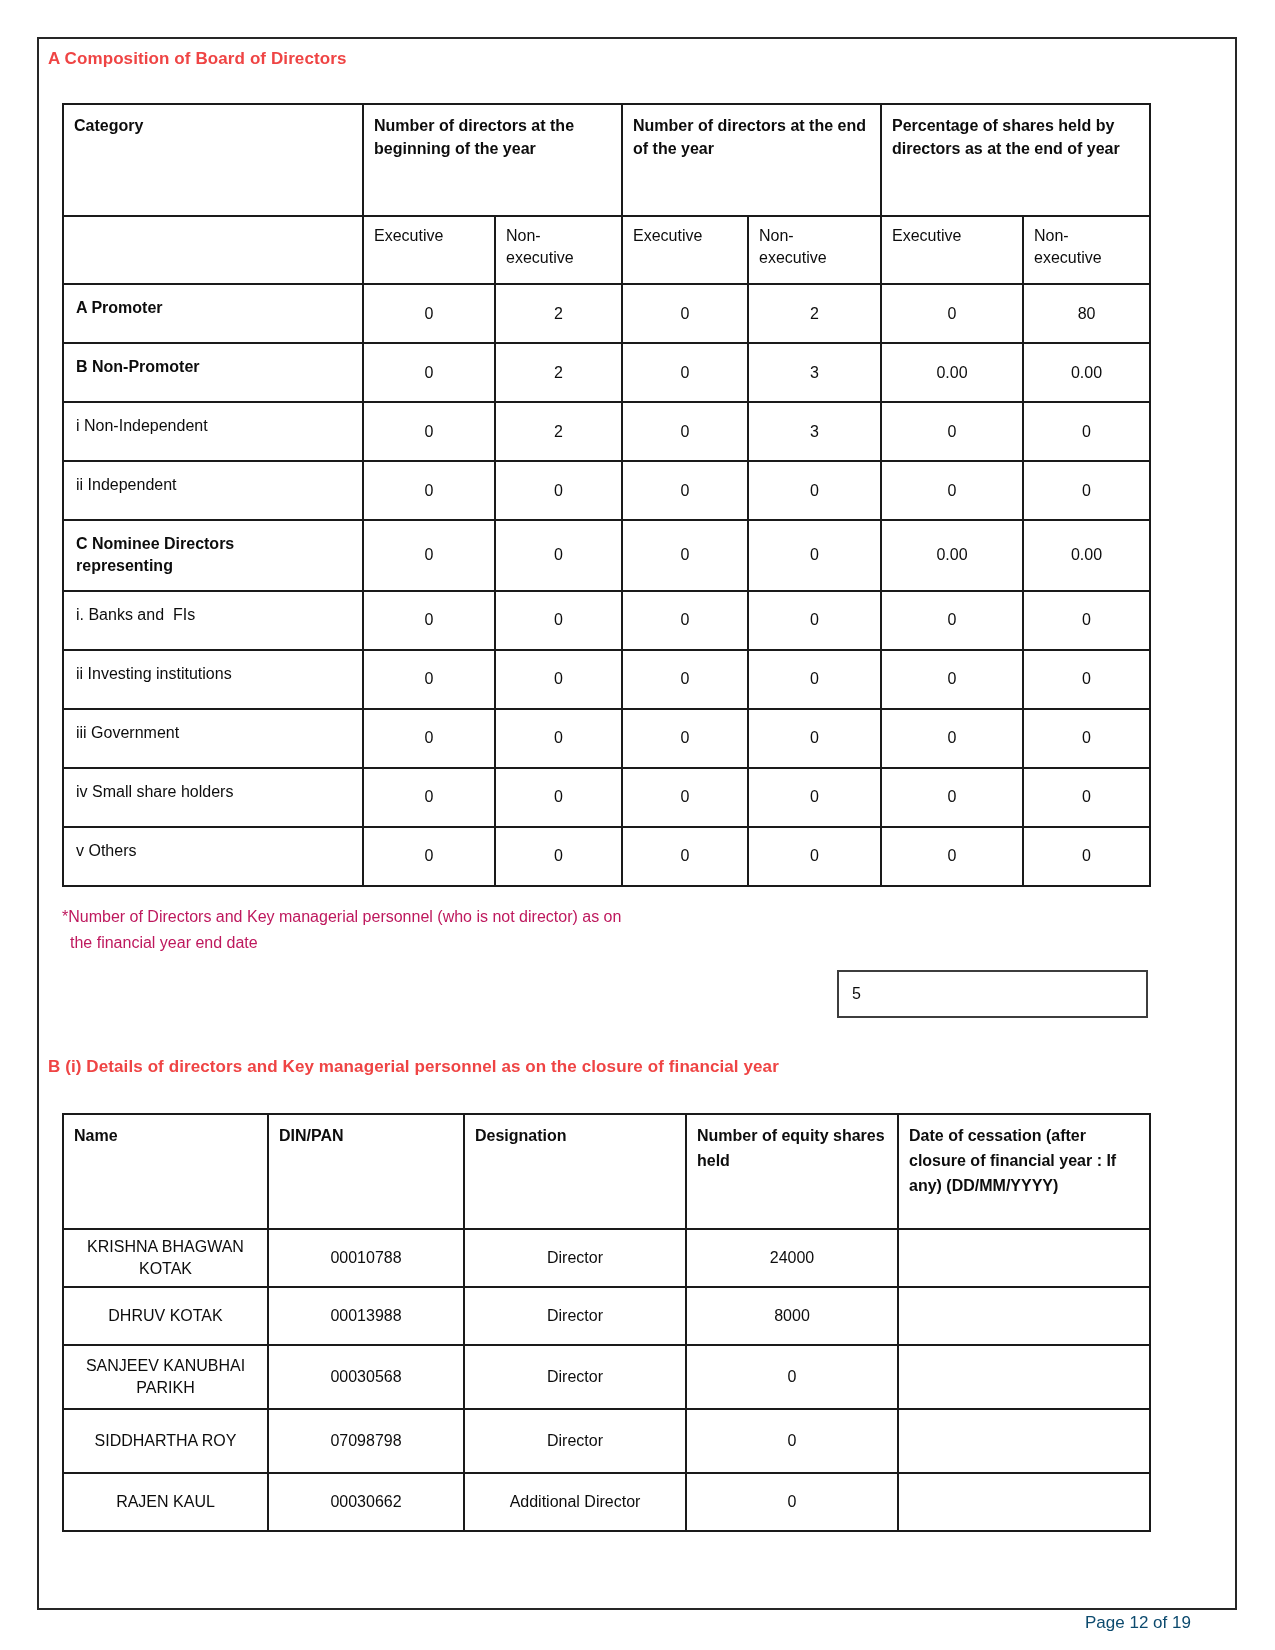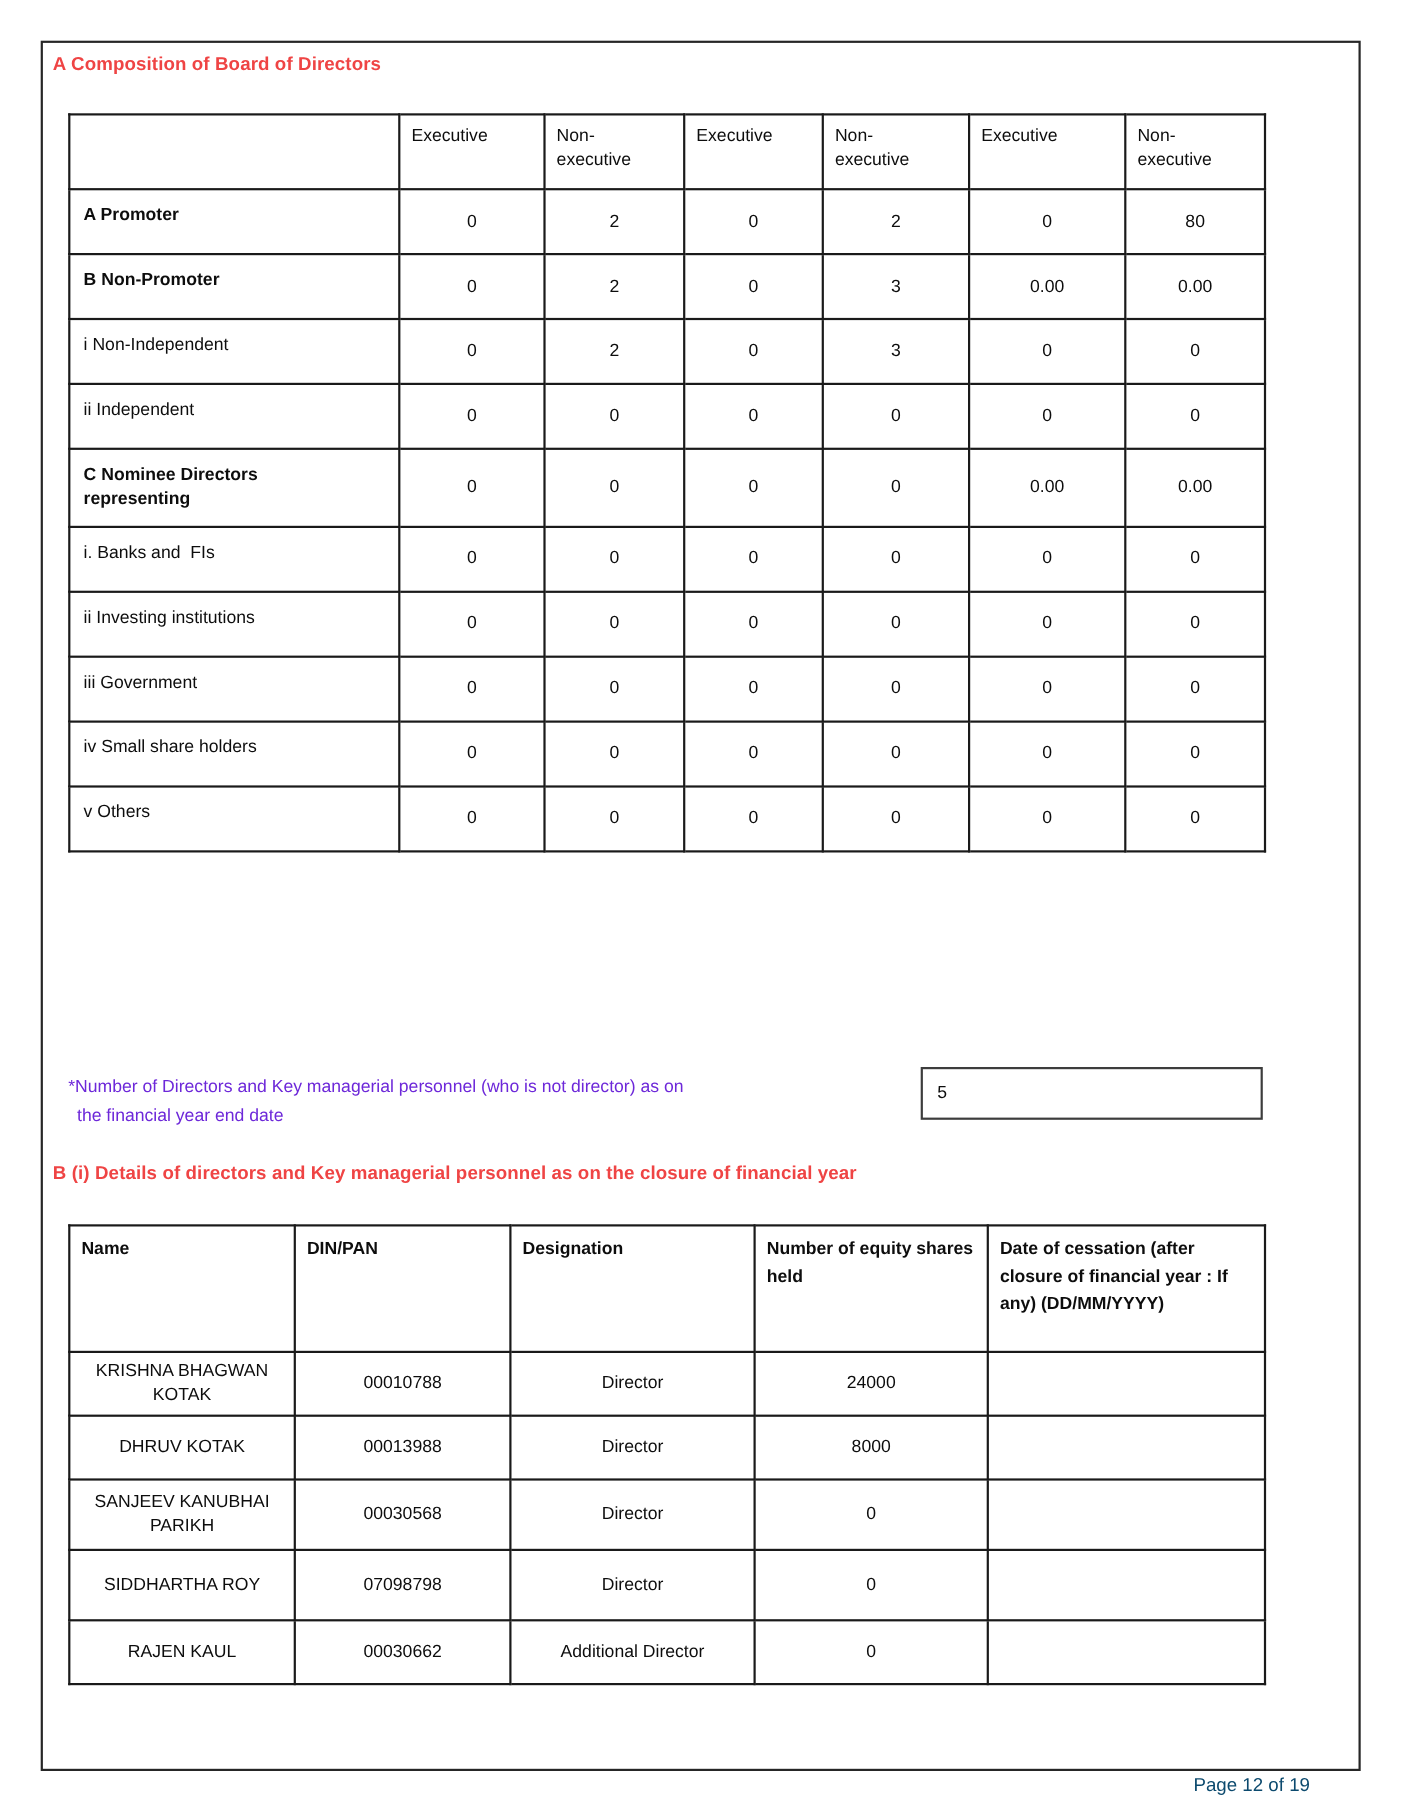--- a/index.html
+++ b/index.html
@@ -55,22 +55,22 @@
   .hdr-row   { height:112px; }
   .sub-row   { height:68px; }
   .data-row  { height:59px; }
   .row-c     { height:68px; }
   .row-total { height:57px; }
   .wrap-narrow { display:inline-block; width:78px; }
   .w210 { display:inline-block; max-width:212px; }
 
   
   .note {
-    position:absolute; left:62px; top:976px;
-    font-size:16px; line-height:26px; color:#6d28d9; width:720px;
+    position:absolute; left:62px; top:904px;
+    font-size:16px; line-height:26px; color:#be185d; width:720px;
   }
   .note .line2 { padding-left:8px; }
   .value-box {
     position:absolute; left:837px; top:970px;
     width:311px; height:48px;
     border:2px solid #3d3d3d; background:#fff;
     display:flex; align-items:center;
     padding-left:13px; font-size:16px; color:#0d0d0d;
   }
 
@@ -104,20 +104,26 @@
     <colgroup>
       <col style="width:300px">
         <col style="width:132px">
         <col style="width:127px">
       <col style="width:126px">
         <col style="width:133px">
         <col style="width:142px">
         <col style="width:127px">
     </colgroup>
     <tbody>
+        <tr class="hdr-row">
+      <th class="group-head">Category</th>
+      <th class="group-head" colspan="2">Number of directors at the beginning of the year</th>
+      <th class="group-head" colspan="2">Number of directors at the end of the year</th>
+      <th class="group-head" colspan="2">Percentage of shares held by directors as at the end of year</th>
+    </tr>
     <tr class="sub-row">
       <td class="sub-head"></td>
       <td class="sub-head"><span>Executive</span></td>
       <td class="sub-head"><span class="wrap-narrow">Non-executive</span></td>
       <td class="sub-head"><span>Executive</span></td>
       <td class="sub-head"><span class="wrap-narrow">Non-executive</span></td>
       <td class="sub-head"><span>Executive</span></td>
       <td class="sub-head"><span class="wrap-narrow">Non-executive</span></td>
     </tr>
     <tr class="data-row bold-row">

